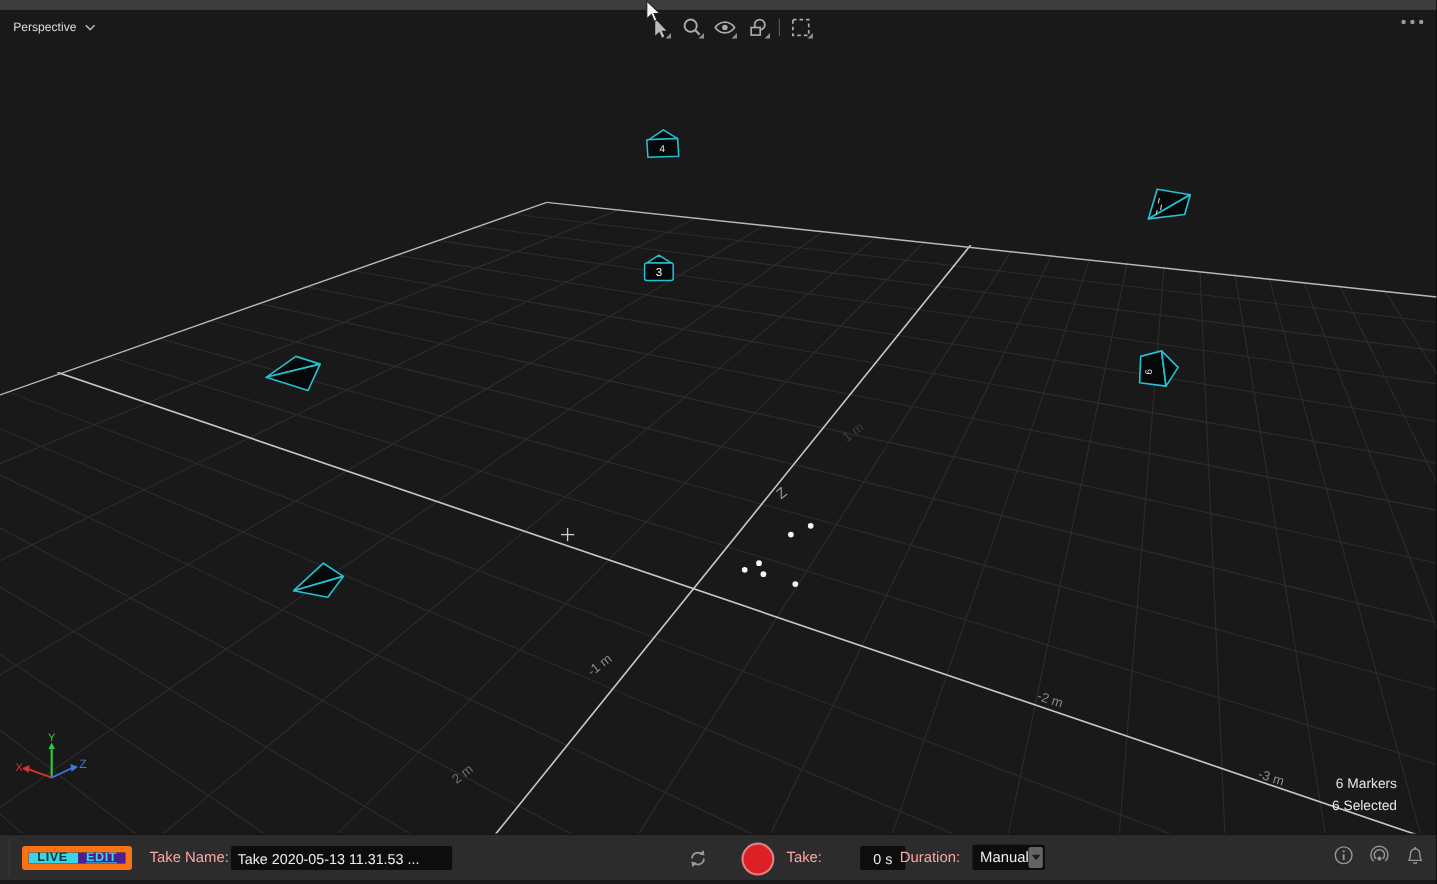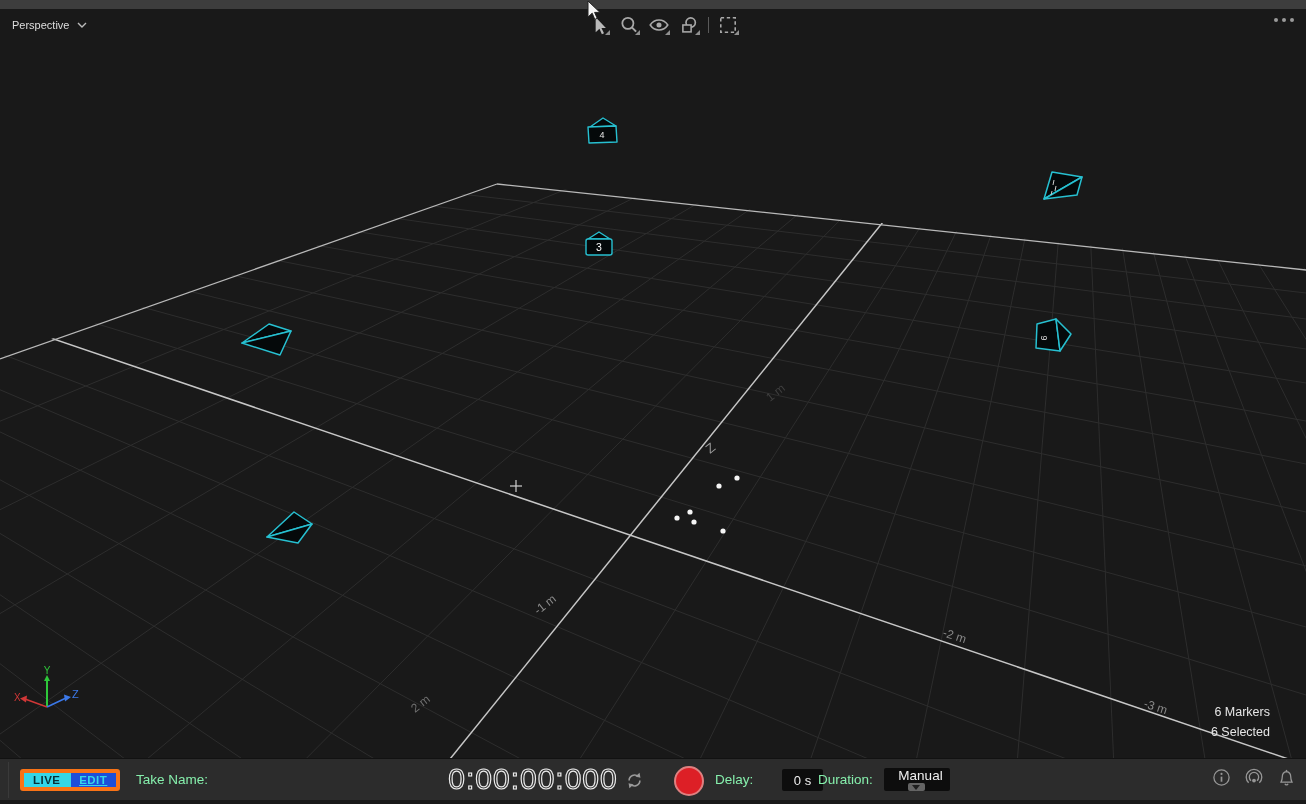--- a/index.html
+++ b/index.html
@@ -18,35 +18,35 @@
   .tool-sep{width:1px;height:16px;background:#5a5a5a;margin:0 6px 0 2px;}
   .more-dots{position:absolute;right:12px;top:9px;display:flex;gap:4px;}
   .more-dots i{width:4px;height:4px;border-radius:50%;background:#9a9a9a;}
   
   #scene{position:absolute;left:0;top:0;}
   .status{position:absolute;right:36px;top:702px;text-align:right;color:#e6e6e6;font-size:12.5px;line-height:20px;}
   
   .bottom-bar{position:absolute;left:0;top:758px;width:1306px;height:41px;background:#2c2c2c;border-top:1px solid #121212;}
   .left-sep{position:absolute;left:8px;top:3px;width:1px;height:36px;background:#3a3a3a;}
   .toggle{position:absolute;left:20px;top:10px;width:100px;height:22px;display:flex;
-          border:4px solid #f97316;border-radius:3px;overflow:hidden;box-sizing:border-box;}
+          border:6px solid #f97316;border-radius:3px;overflow:hidden;box-sizing:border-box;}
   .toggle .seg{flex:1;display:flex;align-items:center;justify-content:center;
                font-size:11.5px;font-weight:bold;letter-spacing:.5px;cursor:default;}
   .seg-live{background:#35d6e8;color:#0a3138;}
-  .seg-edit{background:#1d4ed8;color:#35d6e8;border-left:1px solid #35d6e8;text-decoration:underline;}
-  .bb-label{position:absolute;top:10px;height:22px;line-height:22px;color:#86efac;font-size:13.5px;}
+  .seg-edit{background:#4c1d95;color:#35d6e8;border-left:1px solid #35d6e8;text-decoration:underline;}
+  .bb-label{position:absolute;top:10px;height:22px;line-height:22px;color:#fca5a5;font-size:13.5px;}
   .bb-input{position:absolute;top:10px;height:22px;background:#0d0d0d;border:none;color:#efefef;
             font-family:"Liberation Sans",sans-serif;font-size:13px;box-sizing:border-box;padding:0 6px;border-radius:2px;}
   .timecode{position:absolute;left:448px;top:762px;width:170px;text-align:center;
             font-family:"Liberation Sans",sans-serif;font-size:30px;font-weight:400;letter-spacing:1px;
             color:#eaeaea;-webkit-text-fill-color:rgba(44,44,44,.95);-webkit-text-stroke:1.15px #eaeaea;}
   .record-btn{position:absolute;left:674px;top:766px;width:26px;height:26px;border-radius:50%;
               background:#dd1f26;border:2px solid #df8080;box-sizing:content-box;cursor:default;}
   .dd-select{position:absolute;left:884px;top:9px;width:66px;height:23px;background:#0d0d0d;border-radius:2px;
-             display:flex;align-items:center;box-sizing:border-box;cursor:default;flex-direction:column;}
+             display:flex;align-items:center;box-sizing:border-box;cursor:default;}
   .dd-select .val{flex:1;color:#f0f0f0;font-size:13.5px;padding-left:7px;}
   .dd-select .chev{width:17px;height:19px;margin-right:2px;background:#646464;border-radius:2px;
                    display:flex;align-items:center;justify-content:center;}
   .dd-select .chev i{border-left:4px solid transparent;border-right:4px solid transparent;border-top:5px solid #1d1d1d;}
   .delay-input{left:761px;width:41px;text-align:center;margin-left:21px;}
   .right-icons{position:absolute;right:10px;top:8px;display:flex;align-items:center;gap:13px;}
   svg text{font-family:"Liberation Sans",sans-serif;}
 </style>
 </head>
 <body>
@@ -220,21 +220,22 @@
     <div>6 Selected</div>
   </div>
 
   <div class="bottom-bar">
     <div class="left-sep"></div>
     <div class="toggle">
       <div class="seg seg-live">LIVE</div>
       <div class="seg seg-edit">EDIT</div>
     </div>
     <div class="bb-label" style="left:136px;">Take Name:</div>
-    <div class="bb-label" style="left:715px;">Delay:</div>
+    <input class="bb-input" style="left: 210px; width: 201px;" value="Take 2020-05-13 11.31.53 ...">
+    <div class="bb-label" style="left:715px;">Take:</div>
     <input class="bb-input delay-input" value="0 s" style="">
     <div class="bb-label" style="left:818px;">Duration:</div>
     <div class="dd-select">
       <div class="val">Manual</div>
       <div class="chev">
           <i></i>
         </div>
     </div>
     <div class="right-icons">
       <svg width="19" height="19" viewBox="0 0 18 18">
@@ -249,21 +250,20 @@
       </svg>
       <svg width="19" height="19" viewBox="0 0 18 18">
         <path d="M9 3.4c-2.7.4-4 2.3-4 4.8 0 2-.4 3.5-1.2 5.2h10.4C13.4 11.7 13 10.2 13 8.2c0-2.5-1.3-4.4-4-4.8z" fill="none" stroke="#969696" stroke-width="1.2"></path>
         <line x1="9" y1="3.4" x2="9" y2="1.8" stroke="#969696" stroke-width="1.4"></line>
         <path d="M7.5 15a1.6 1.6 0 0 0 3 0" fill="none" stroke="#969696" stroke-width="1.2"></path>
       </svg>
     </div>
 
   </div>
 
-  <div class="timecode">0:00:00:000</div>
   <svg style="position:absolute;left:625px;top:771px;" width="19" height="19" viewBox="0 0 18 18">
     <path d="M3.9 9a5.1 5.1 0 0 1 8.7-3.6" fill="none" stroke="#9a9a9a" stroke-width="1.5"></path>
     <polygon points="13.8,1.6 14.6,6.4 9.9,5.2" fill="#9a9a9a"></polygon>
     <path d="M14.1 9a5.1 5.1 0 0 1-8.7 3.6" fill="none" stroke="#9a9a9a" stroke-width="1.5"></path>
     <polygon points="4.2,16.4 3.4,11.6 8.1,12.8" fill="#9a9a9a"></polygon>
   </svg>
   <div class="record-btn"></div>
 
   <svg style="position:absolute;left:584px;top:0;" width="22" height="24" viewBox="0 0 22 24">
     <polygon points="4,1 4,17 8.2,13.2 10.8,19.4 13.2,18.3 10.6,12.4 16,12.4" fill="#f5f5f5" stroke="#222" stroke-width="1"></polygon>

